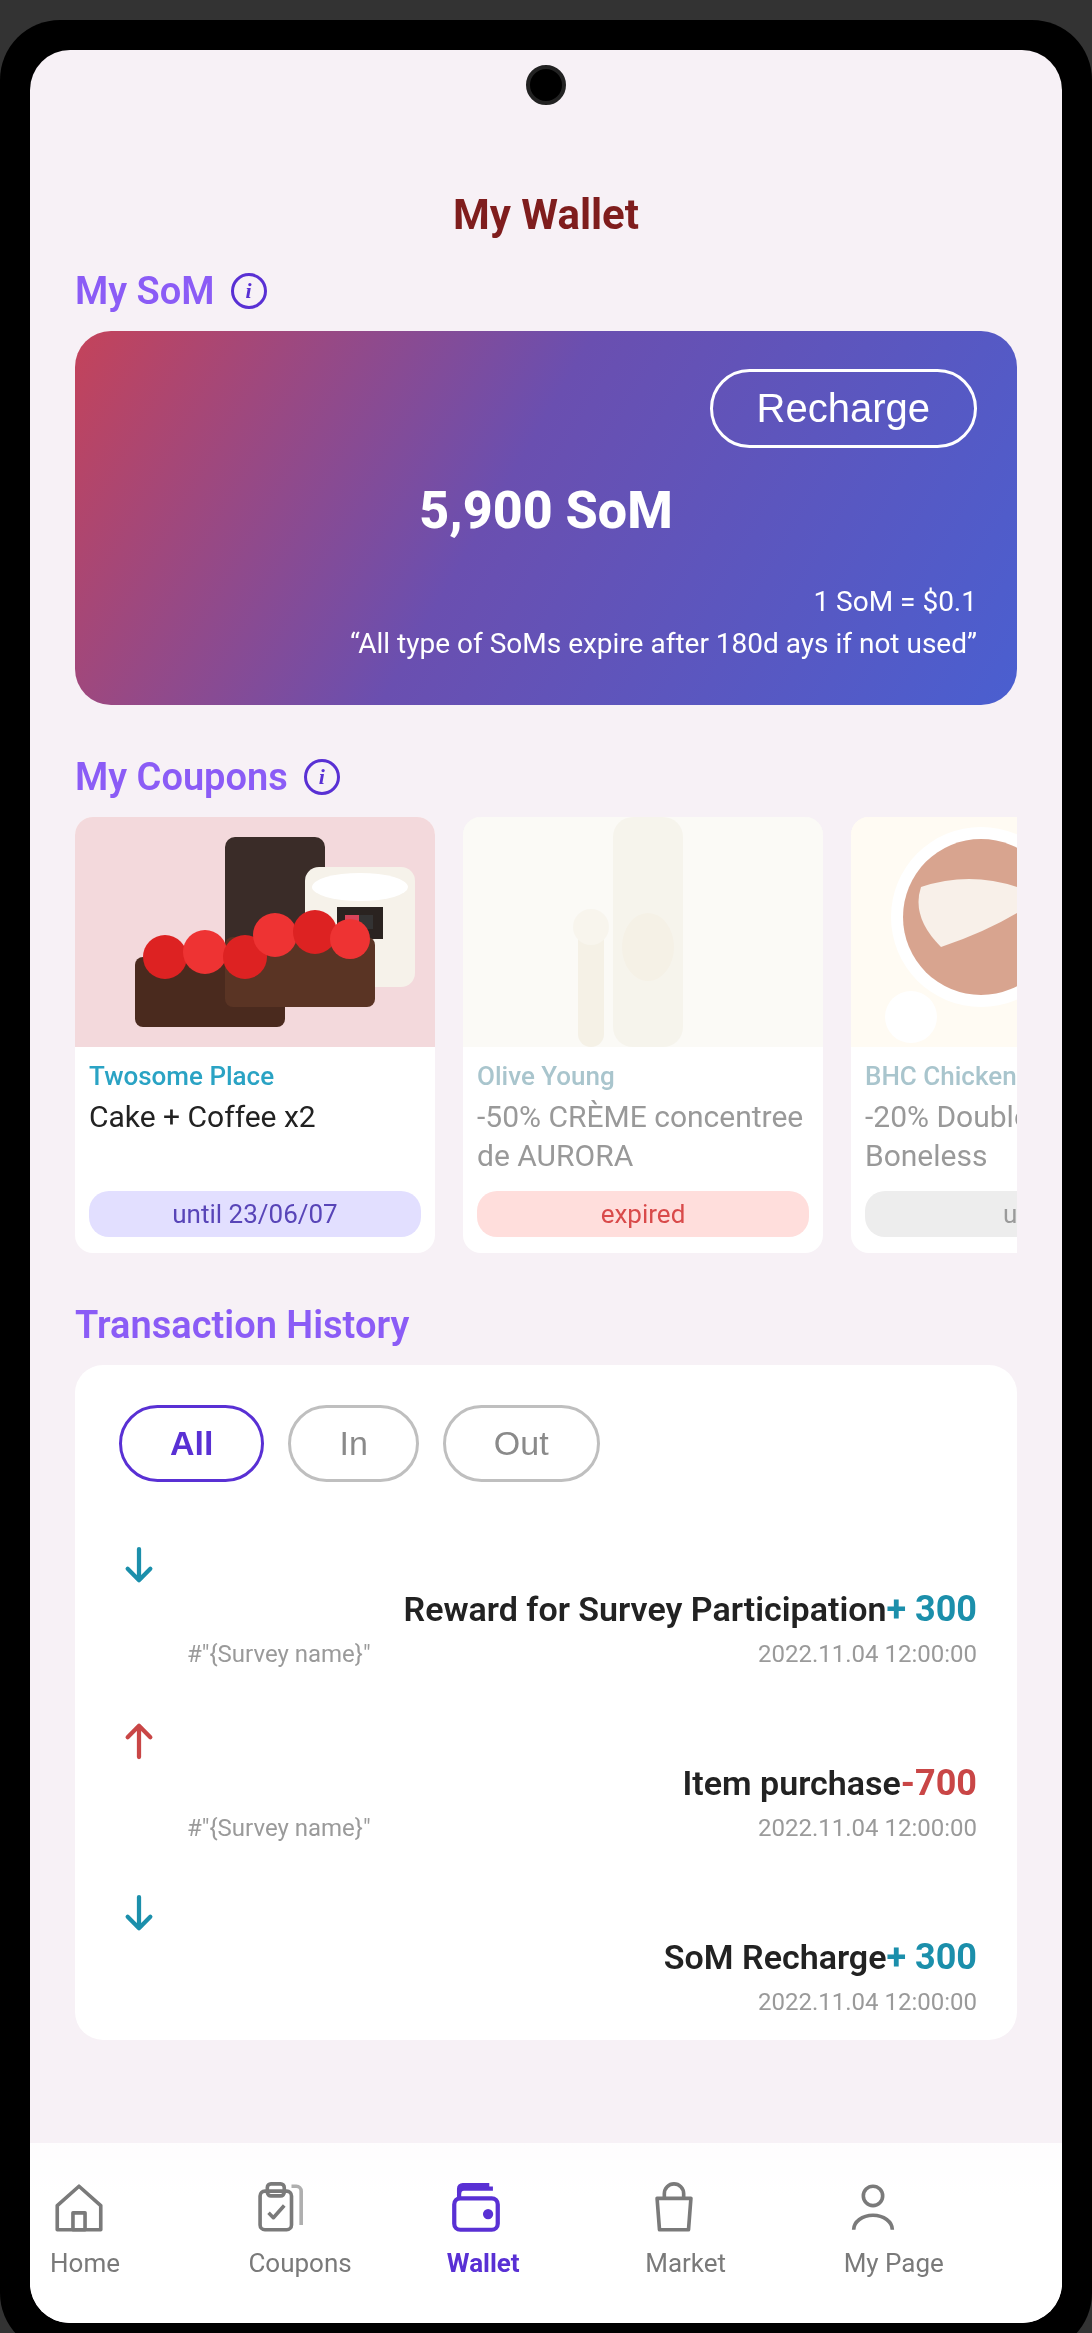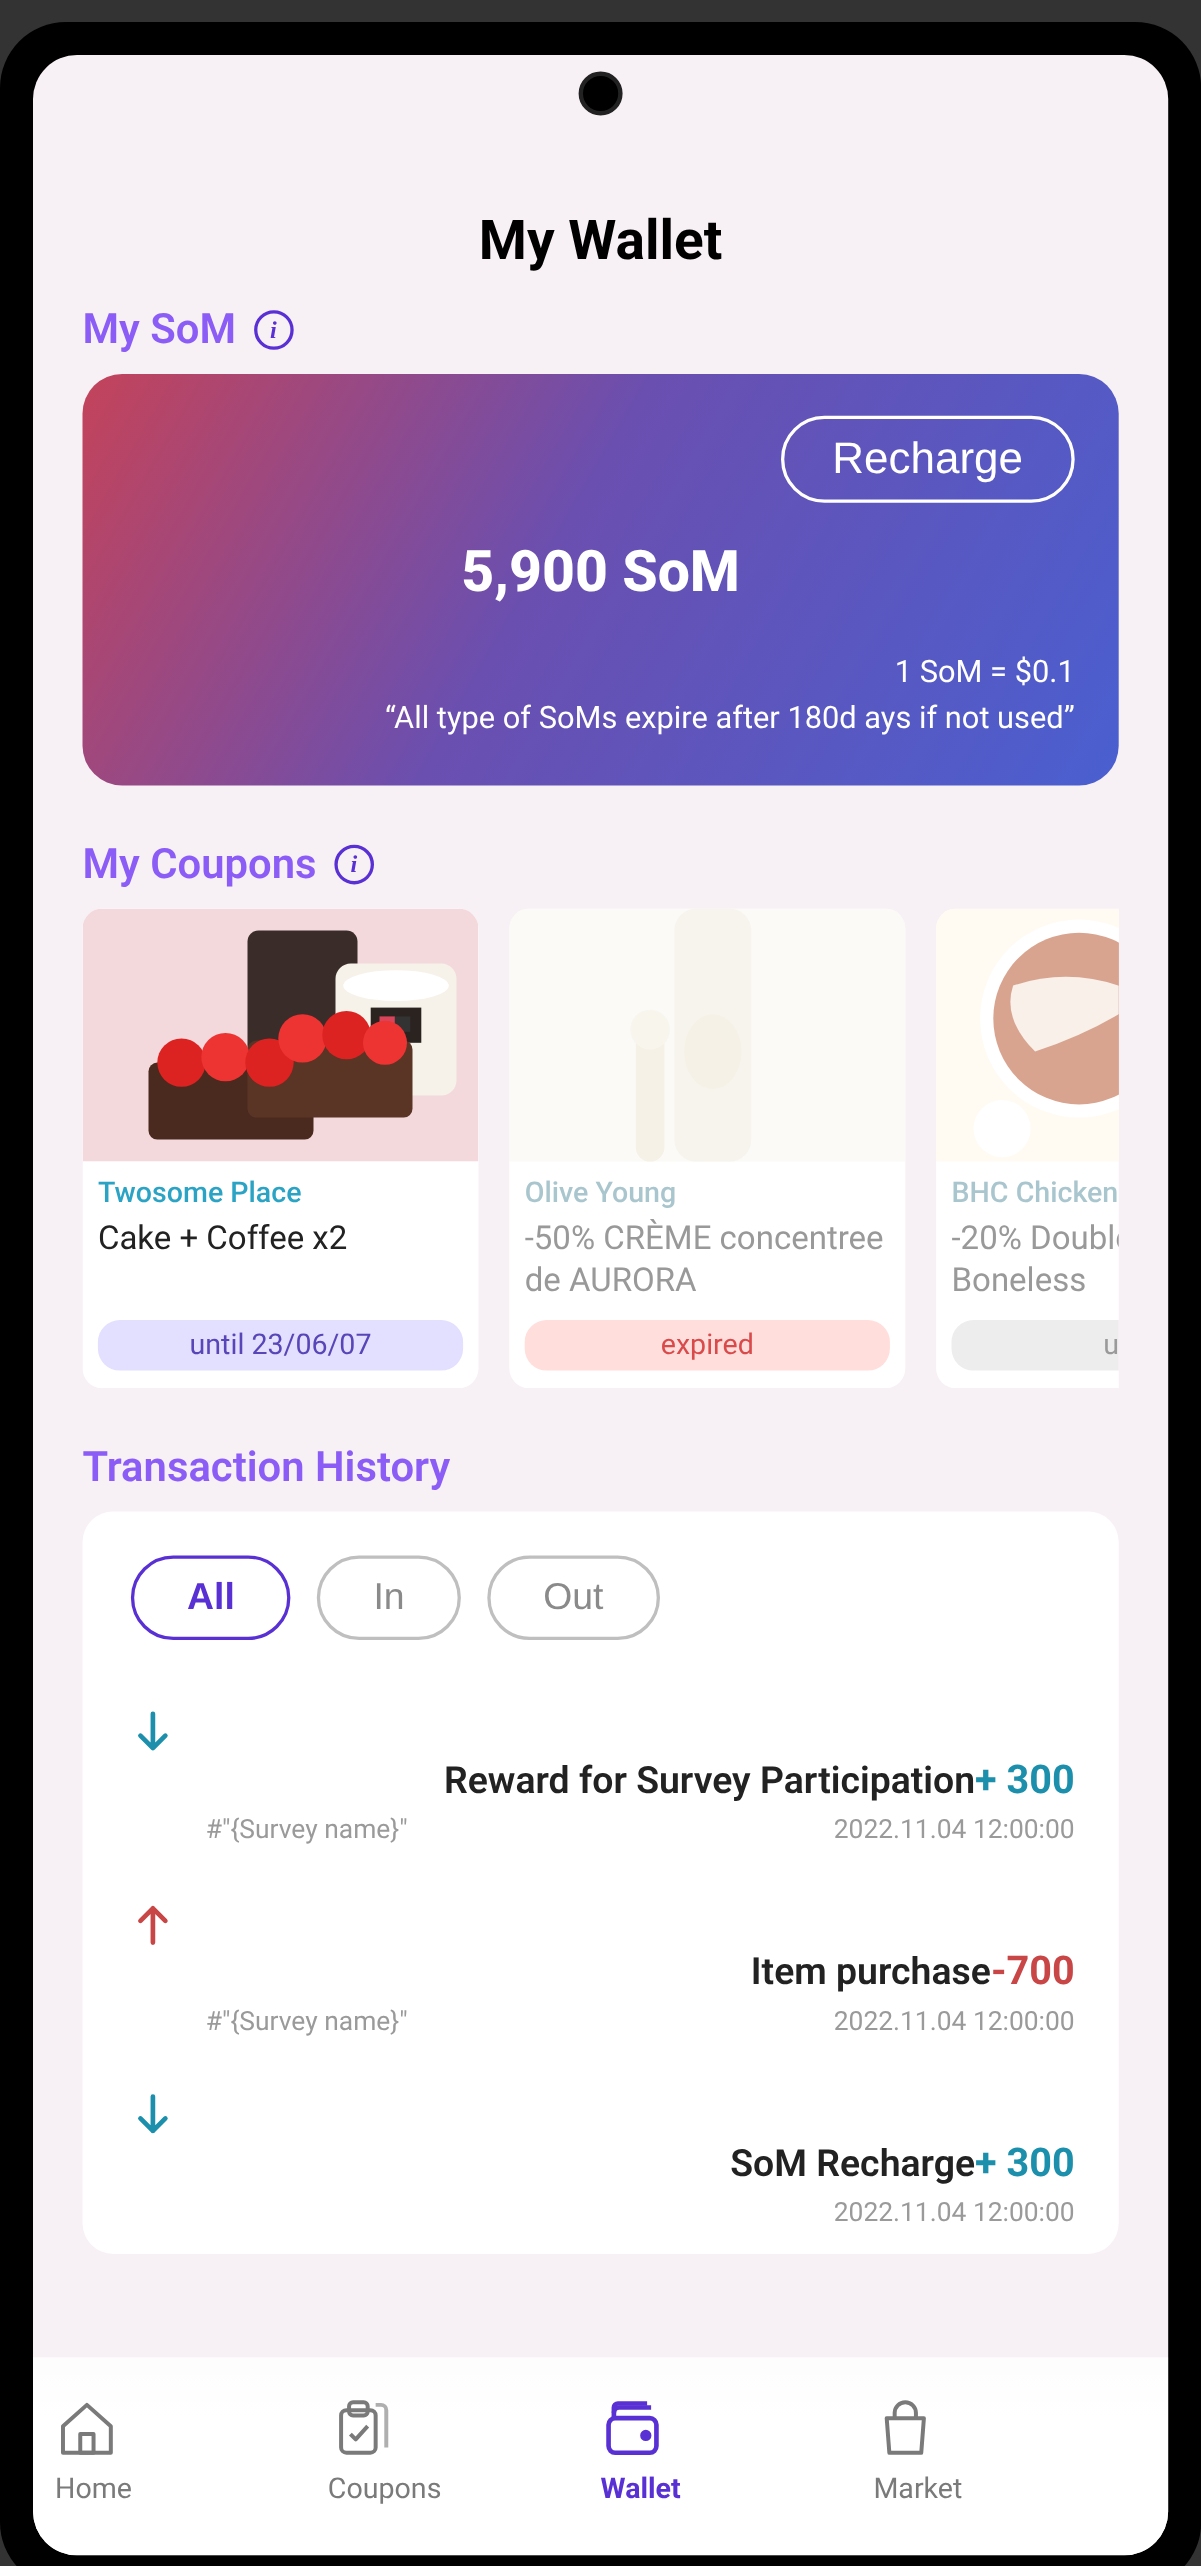--- a/index.html
+++ b/index.html
@@ -41,23 +41,23 @@
     z-index: 100;
     border: 4px solid #222;
   }
   .content {
     flex: 1;
     padding: 140px 45px 0 45px;
     overflow: hidden;
   }
   .page-title {
     text-align: center;
-    font-size: 50px;
+    font-size: 42px;
     font-weight: 700;
-    color: #000000;
+    color: #7f1d1d;
     margin-bottom: 30px;
   }
   .section-header {
     display: flex;
     align-items: center;
     gap: 16px;
     margin-bottom: 18px;
   }
   .section-title {
     font-size: 38px;
@@ -386,16 +386,25 @@
       </div>
       <div class="nav-item">
         <span class="nav-icon">
           <svg width="58" height="58" viewBox="0 0 48 48" fill="none" stroke="#7a7a7a" stroke-width="3" stroke-linejoin="round">
               <path d="M10 16 H38 L36 42 H12 Z"></path>
               <path d="M16 16 V12 a8 8 0 0 1 16 0 V16"></path>
             </svg>
         </span>
         <span>Market</span>
       </div>
+      <div class="nav-item">
+        <span class="nav-icon">
+          <svg width="58" height="58" viewBox="0 0 48 48" fill="none" stroke="#7a7a7a" stroke-width="3" stroke-linejoin="round">
+              <circle cx="24" cy="14" r="8"></circle>
+              <path d="M8 42 a16 12 0 0 1 32 0"></path>
+            </svg>
+        </span>
+        <span>My Page</span>
+      </div>
     </div>
 
   </div>
 </div>
 
 </body></html>

